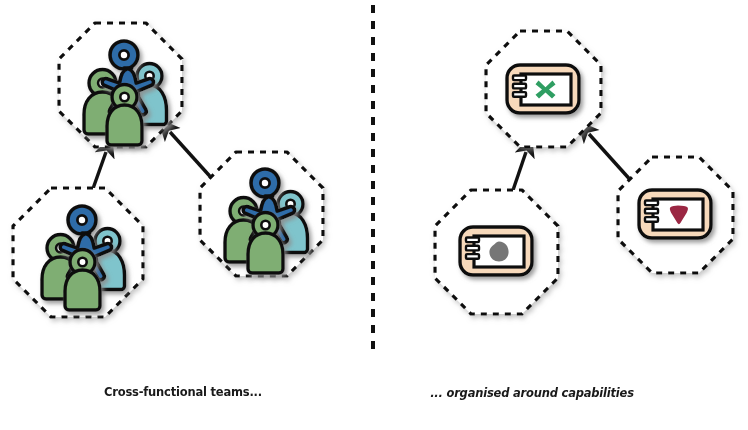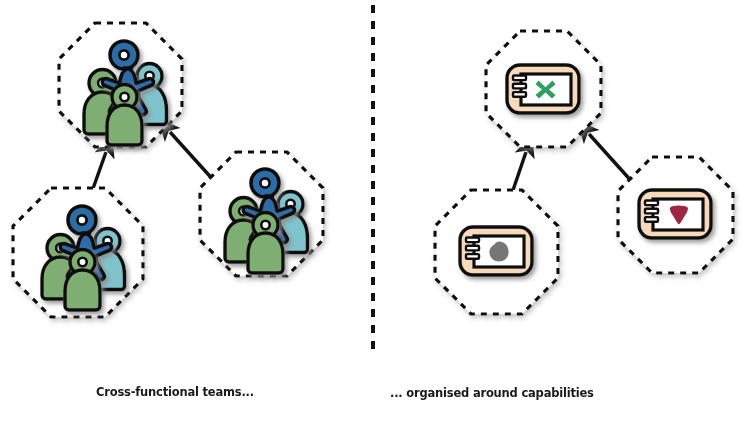--- a/index.html
+++ b/index.html
@@ -21,33 +21,35 @@
     width: 748px;
     height: 430px;
   }
   .caption {
     position: absolute;
     font-weight: bold;
     font-size: 11.5px;
     color: #1a1a1a;
     letter-spacing: -0.2px;
     white-space: nowrap;
+    padding-left: 8px;
   }
   #caption-left {
     left: 0;
     top: 385px;
     width: 350px;
     text-align: center;
   }
   #caption-right {
     left: 390px;
     top: 385px;
     width: 268px;
-    text-align: left;
+    text-align: center;
     line-height: 17px;
+    font-style: italic;
   }
 </style>
 </head>
 <body>
 
 <svg id="canvas" viewBox="0 0 748 430" xmlns="http://www.w3.org/2000/svg">
 
   <defs>
 
     <filter id="softshadow" x="-40%" y="-40%" width="190%" height="190%">

